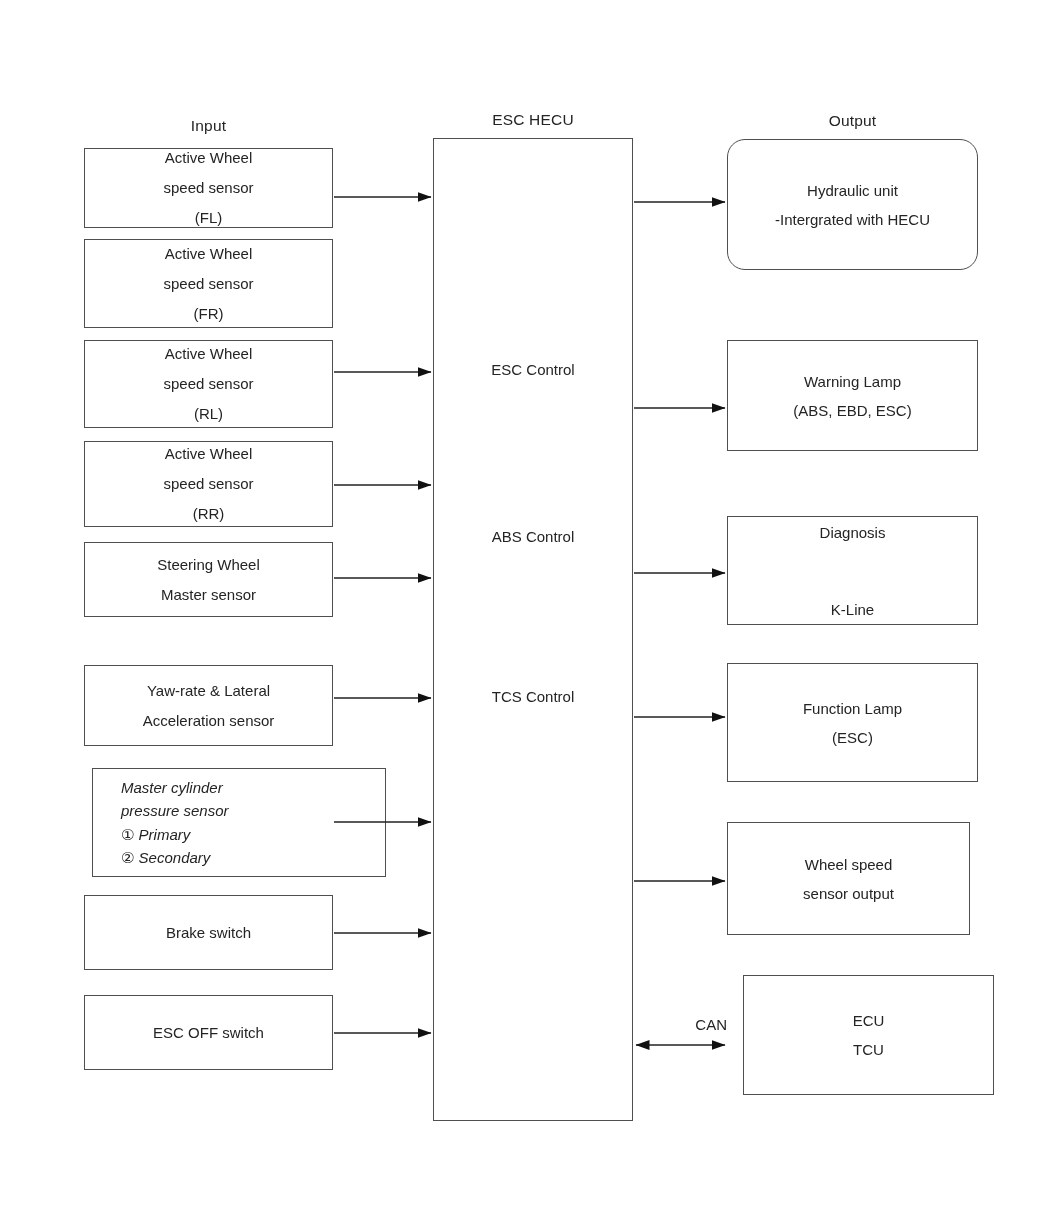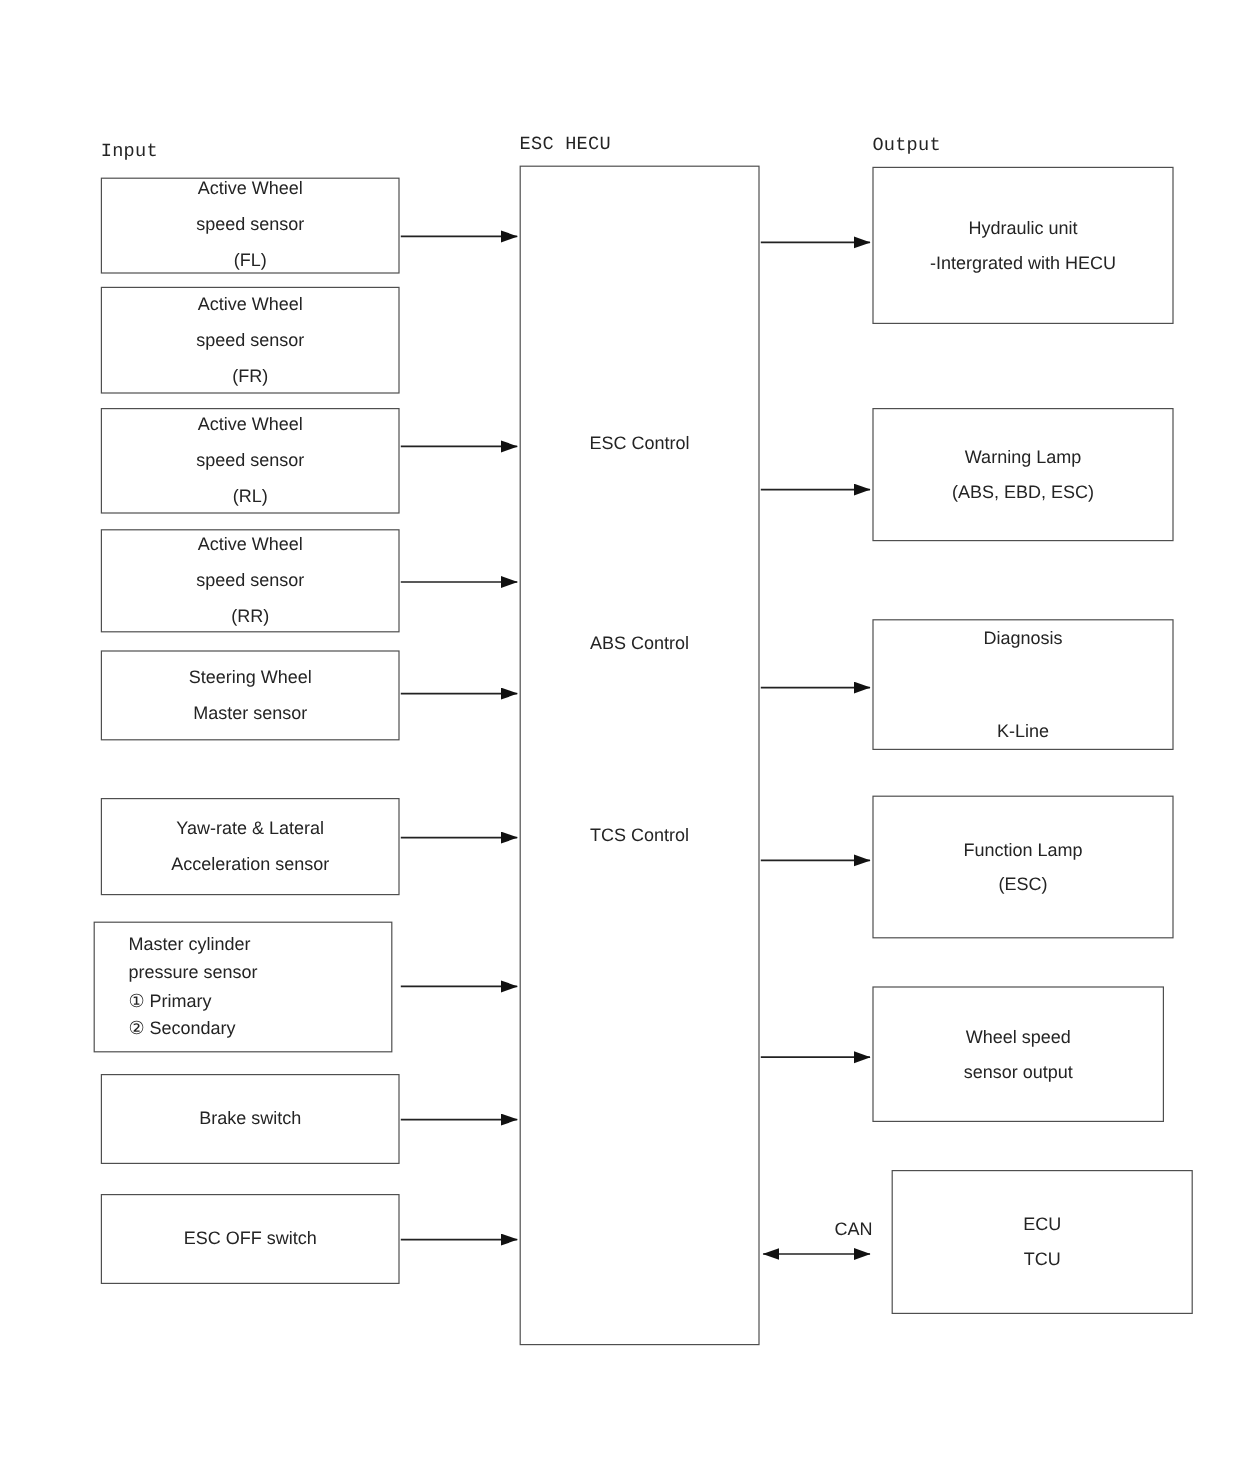--- a/index.html
+++ b/index.html
@@ -12,25 +12,24 @@
   .canvas{
     position:relative;
     width:1050px;height:1215px;
     background:var(--c-bg);
     font-family:"Liberation Sans","DejaVu Sans",sans-serif;
     color:var(--c-text);
     overflow:hidden;
   }
   .heading{
     position:absolute;
-    text-align:left;
+    text-align:center;
     font-size:15.5px;
     color:var(--c-text);
     letter-spacing:0.2px;
-    font-family:Liberation Mono, monospace;
   }
   .box{
     position:absolute;
     border:1.4px solid var(--c-border);
     background:#fff;
     display:flex;
     flex-direction:column;
     justify-content:center;
     align-items:center;
     text-align:center;
@@ -97,41 +96,41 @@
   <div class="box" style="left:84px;top:542px;width:249px;height:75px;">
     <span class="ln">Steering Wheel</span>
     <span class="ln">Master sensor</span>
   </div>
 
   <div class="box" style="left:84px;top:665px;width:249px;height:81px;">
     <span class="ln">Yaw-rate &amp; Lateral</span>
     <span class="ln">Acceleration sensor</span>
   </div>
 
-  <div class="box left-align" style="left:78px;top:768px;width:249px;height:109px;">
+  <div class="box left-align" style="left:92px;top:768px;width:294px;height:109px;font-style:italic;">
     <span class="ln">Master cylinder</span>
     <span class="ln">pressure sensor</span>
     <span class="ln">① Primary</span>
     <span class="ln">② Secondary</span>
   </div>
 
   <div class="box" style="left:84px;top:895px;width:249px;height:75px;">
     <span class="ln">Brake switch</span>
   </div>
 
   <div class="box" style="left:84px;top:995px;width:249px;height:75px;">
     <span class="ln">ESC OFF switch</span>
   </div>
 
   <div class="box" style="left:433px;top:138px;width:200px;height:983px;"></div>
   <div class="hecu-label" style="top:357px;">ESC Control</div>
   <div class="hecu-label" style="top:524px;">ABS Control</div>
   <div class="hecu-label" style="top:684px;">TCS Control</div>
 
-  <div class="box" style="left:727px;top:139px;width:251px;height:131px;line-height:29px;">
+  <div class="box" style="left:727px;top:139px;width:251px;height:131px;line-height:29px;border-radius:18px;">
     <span class="ln">Hydraulic unit</span>
     <span class="ln">-Intergrated with HECU</span>
   </div>
 
   <div class="box" style="left:727px;top:340px;width:251px;height:111px;line-height:29px;">
     <span class="ln">Warning Lamp</span>
     <span class="ln">(ABS, EBD, ESC)</span>
   </div>
 
   <div class="box" style="left:727px;top:516px;width:251px;height:109px;line-height:29px;gap:48px;">

